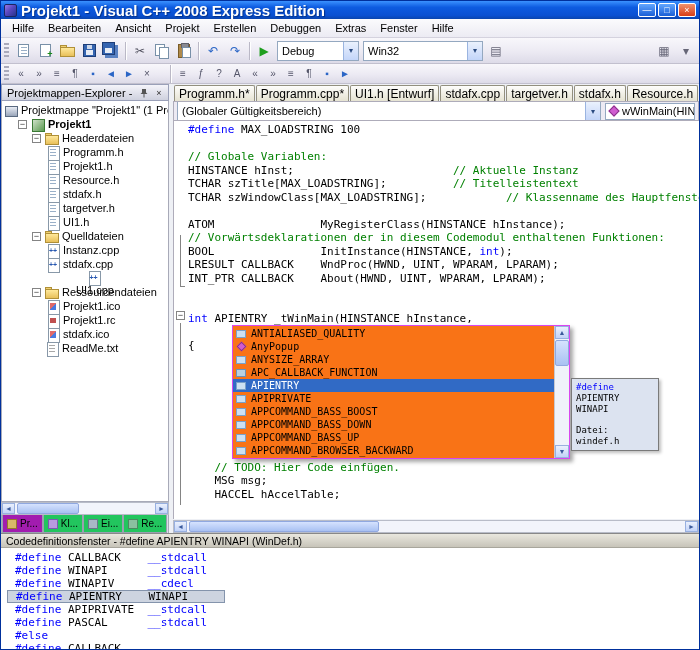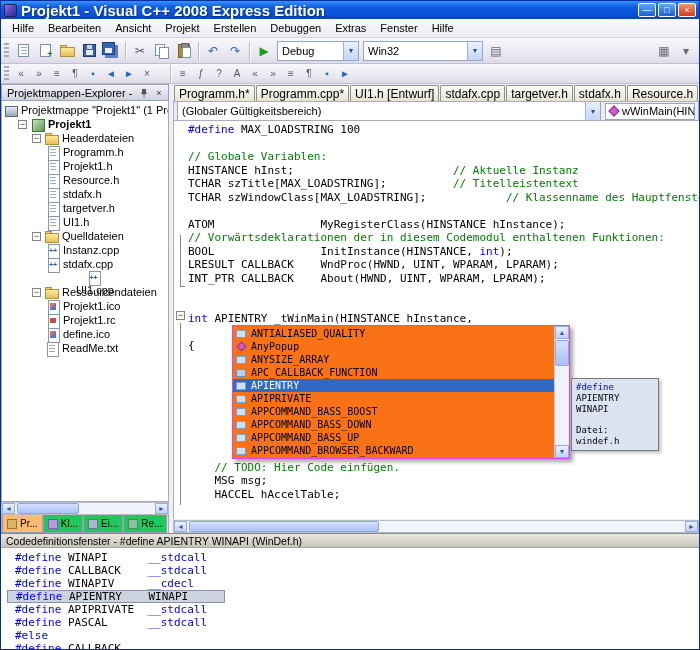--- a/index.html
+++ b/index.html
@@ -95,21 +95,21 @@
     background:repeating-linear-gradient(180deg,#a8a8a8 0 1px,transparent 1px 3px); }
 
   .hscroll { display:flex; align-items:stretch; height:13px; background:#f0f2fa; border:1px solid #b8bcc8; }
   .panel-hscroll { position:absolute; left:0; right:0; bottom:18px; }
   .sbtn { width:13px; flex:none; display:flex; align-items:center; justify-content:center; font-size:7px; color:#3a5a9c;
     background:linear-gradient(180deg,#eaf0fd,#c2d3f8); border:1px solid #98b0e0; }
   .strack { flex:1; position:relative; background:#f2f4fb; }
   .sthumb { position:absolute; top:0; bottom:0; border-radius:2px; background:linear-gradient(180deg,#d5e2fe,#a9c1f2); border:1px solid #90a8e0; }
   .panel-tabs { position:absolute; left:0; right:0; bottom:0; height:18px; display:flex; align-items:stretch; background:#dcdee8; border-left:1px solid #a8aab8; border-right:1px solid #a8aab8; }
   .ptab { display:flex; align-items:center; padding:0 4px; border:1px solid #9aa0b0; border-top:none; background:#22c55e; white-space:nowrap; font-size:10px; }
-  .ptab.active { background:#fdba74; }
+  .ptab.active { background:#a21caf; }
   .pti { width:10px; height:10px; flex:none; margin-right:3px; }
   .pti-explorer { background:#d8b868; border:1px solid #96782a; }
   .pti-class { background:#b89ae0; border:1px solid #7a5ab0; }
   .pti-props { background:#a8b8c8; border:1px solid #68788a; }
   .pti-resource { background:#8ac0a0; border:1px solid #4a8a60; }
 
   
   .editor { position:absolute; top:83px; left:172px; right:0; height:449px; }
   .ed-tabs { height:17px; display:flex; align-items:flex-end; overflow:hidden; padding-left:1px; }
   .etab { flex:none; padding:1px 4px 0; margin-right:1px; font-size:12px; white-space:nowrap;
@@ -399,21 +399,21 @@
         <div class="tree-row" style="padding-left: 44px;">
           <span class="ti ti-ico"></span>
           <span class="tree-label">Projekt1.ico</span>
         </div>
         <div class="tree-row" style="padding-left: 44px;">
           <span class="ti ti-rc"></span>
           <span class="tree-label">Projekt1.rc</span>
         </div>
         <div class="tree-row" style="padding-left: 44px;">
           <span class="ti ti-ico"></span>
-          <span class="tree-label">define.ico</span>
+          <span class="tree-label">stdafx.ico</span>
         </div>
         <div class="tree-row" style="padding-left: 30px;">
           <span class="ex-pad"></span>
           <span class="ti ti-txt"></span>
           <span class="tree-label">ReadMe.txt</span>
         </div>
       </div>
     <div class="hscroll panel-hscroll">
       <span class="sbtn">◄</span>
       <span class="strack">
@@ -560,22 +560,22 @@
       <span class="strack">
           <span class="sthumb" style="left:2px;width:190px"></span>
         </span>
       <span class="sbtn">►</span>
     </div>
   </div>
 
   <div class="codedef">
     <div class="cdef-header">Codedefinitionsfenster - #define APIENTRY WINAPI (WinDef.h)</div>
     <div class="cdef-body" id="cdefBody">
+        <div class="cdef-line"><span class="line-inner"><span class="sg-k">#define</span><span class="sg-p"> CALLBACK    </span><span class="sg-k">__stdcall</span></span></div>
         <div class="cdef-line"><span class="line-inner"><span class="sg-k">#define</span><span class="sg-p"> WINAPI      </span><span class="sg-k">__stdcall</span></span></div>
-        <div class="cdef-line"><span class="line-inner"><span class="sg-k">#define</span><span class="sg-p"> CALLBACK    </span><span class="sg-k">__stdcall</span></span></div>
         <div class="cdef-line"><span class="line-inner"><span class="sg-k">#define</span><span class="sg-p"> WINAPIV     </span><span class="sg-k">__cdecl</span></span></div>
         <div class="cdef-line hl"><span class="line-inner"><span class="sg-k">#define</span><span class="sg-p"> APIENTRY    WINAPI</span></span></div>
         <div class="cdef-line"><span class="line-inner"><span class="sg-k">#define</span><span class="sg-p"> APIPRIVATE  </span><span class="sg-k">__stdcall</span></span></div>
         <div class="cdef-line"><span class="line-inner"><span class="sg-k">#define</span><span class="sg-p"> PASCAL      </span><span class="sg-k">__stdcall</span></span></div>
         <div class="cdef-line"><span class="line-inner"><span class="sg-k">#else</span></span></div>
         <div class="cdef-line"><span class="line-inner"><span class="sg-k">#define</span><span class="sg-p"> CALLBACK</span></span></div>
       </div>
   </div>
 
 </div>

